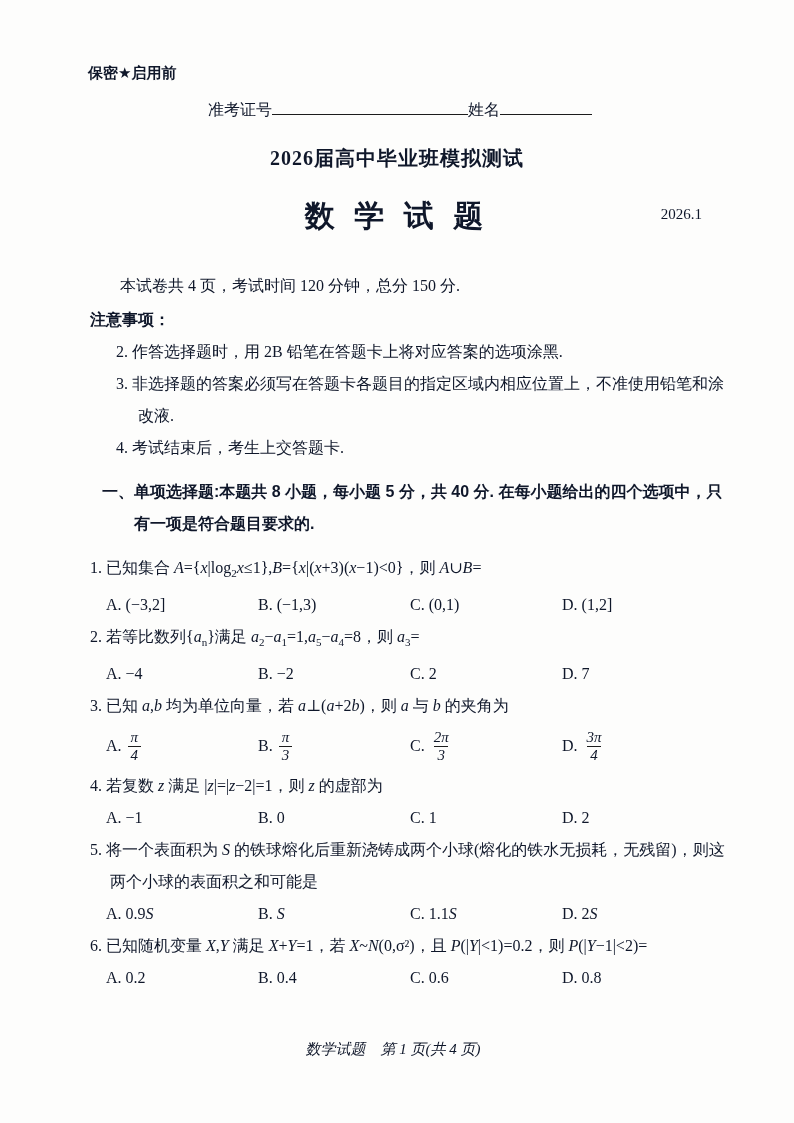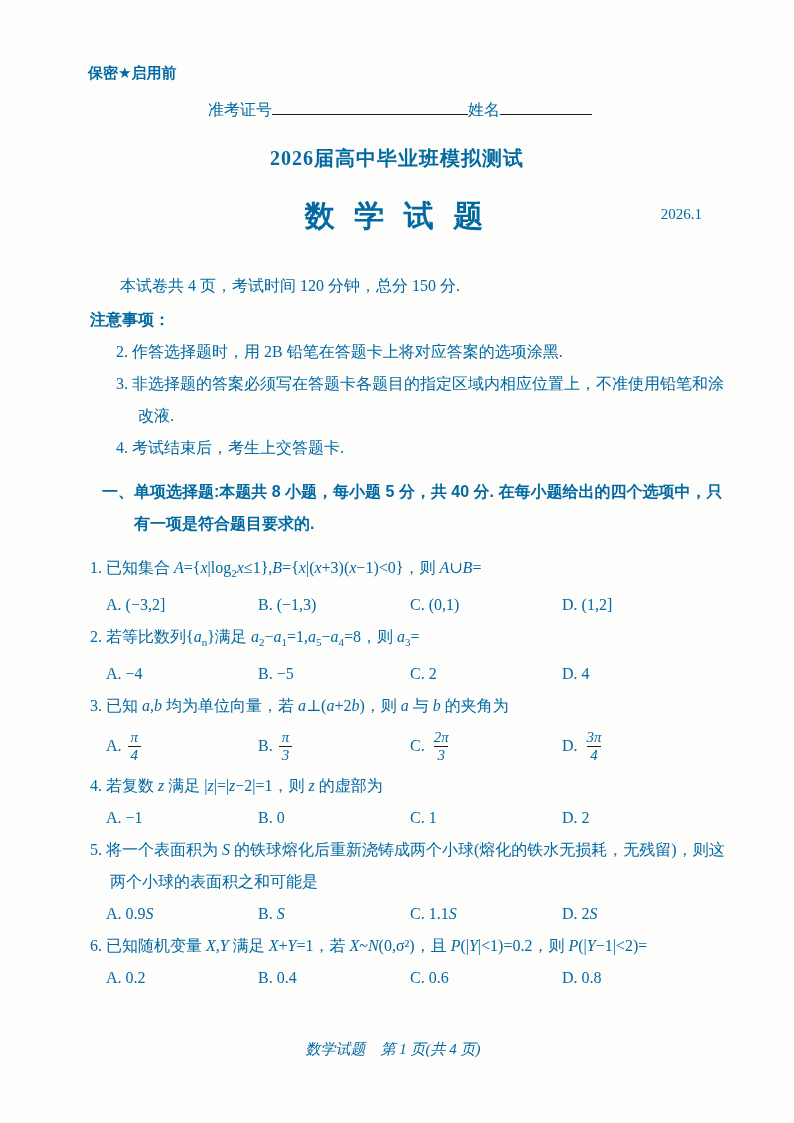--- a/index.html
+++ b/index.html
@@ -1,17 +1,17 @@
 <!DOCTYPE html>
 <html lang="zh"><head>
 <meta charset="utf-8">
 <style>
   html,body{margin:0;padding:0;background:#ffffff;}
   .page{
-    width:794px;height:1123px;background:#fdfdfc;color:#0369a1;
+    width:794px;height:1123px;background:#fdfdfc;color:#0f172a;
     font-family:"Liberation Serif","DejaVu Serif",serif;
     position:relative;box-sizing:border-box;
     padding:64px 56px 0 90px;overflow:hidden;
   }
   .full-bleed{margin-left:-90px;margin-right:-56px;text-align:center;}
   .secrecy{
     font-family:"Liberation Sans","DejaVu Sans",sans-serif;
     font-weight:700;font-size:15px;margin-left:-2px;
   }
   .exam-row{margin-top:16px;margin-left:118px;font-size:16px;white-space:nowrap;}
@@ -88,23 +88,23 @@
       <span class="opt">B. (−1,3)</span>
       <span class="opt">C. (0,1)</span>
       <span class="opt">D. (1,2]</span>
     </div>
   </div>
 
   <div class="q">
     <p class="stem">2. 若等比数列{<i>a</i><sub>n</sub>}满足 <i>a</i><sub>2</sub>−<i>a</i><sub>1</sub>=1,<i>a</i><sub>5</sub>−<i>a</i><sub>4</sub>=8，则 <i>a</i><sub>3</sub>=</p>
     <div class="opts">
       <span class="opt">A. −4</span>
-      <span class="opt">B. −5</span>
+      <span class="opt">B. −2</span>
       <span class="opt">C. 2</span>
-      <span class="opt">D. 4</span>
+      <span class="opt">D. 7</span>
     </div>
   </div>
 
   <div class="q">
     <p class="stem">3. 已知 <i>a</i>,<i>b</i> 均为单位向量，若 <i>a</i>⊥(<i>a</i>+2<i>b</i>)，则 <i>a</i> 与 <i>b</i> 的夹角为</p>
     <div class="opts opts-frac">
       <span class="opt">
         <span>A.</span>
         <span class="frac">
           <span class="num">π</span>

